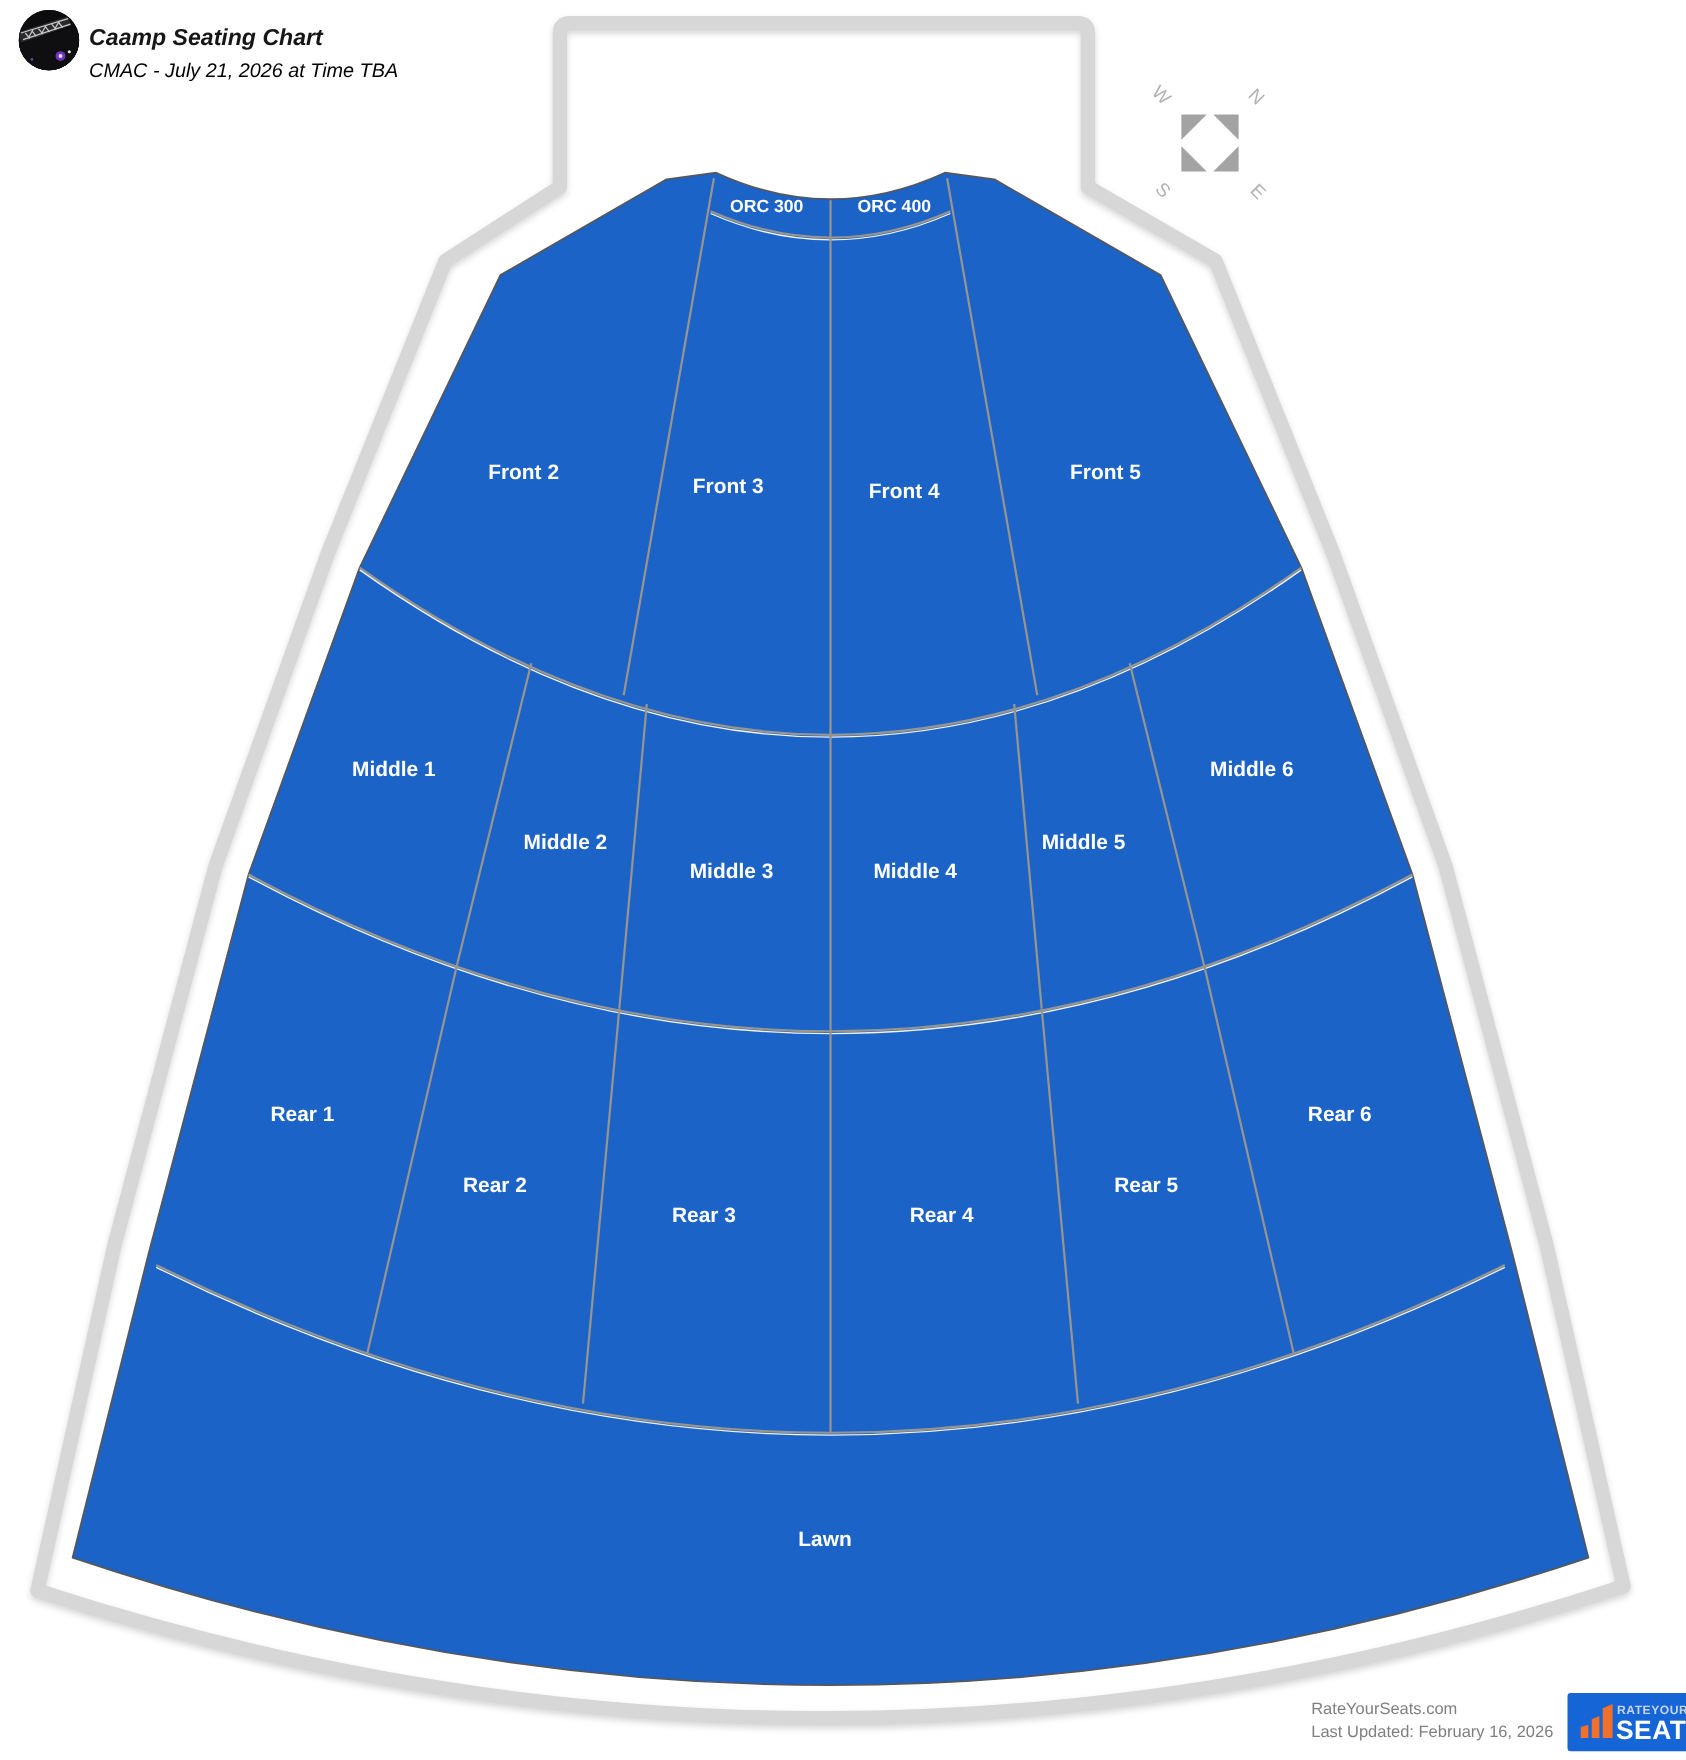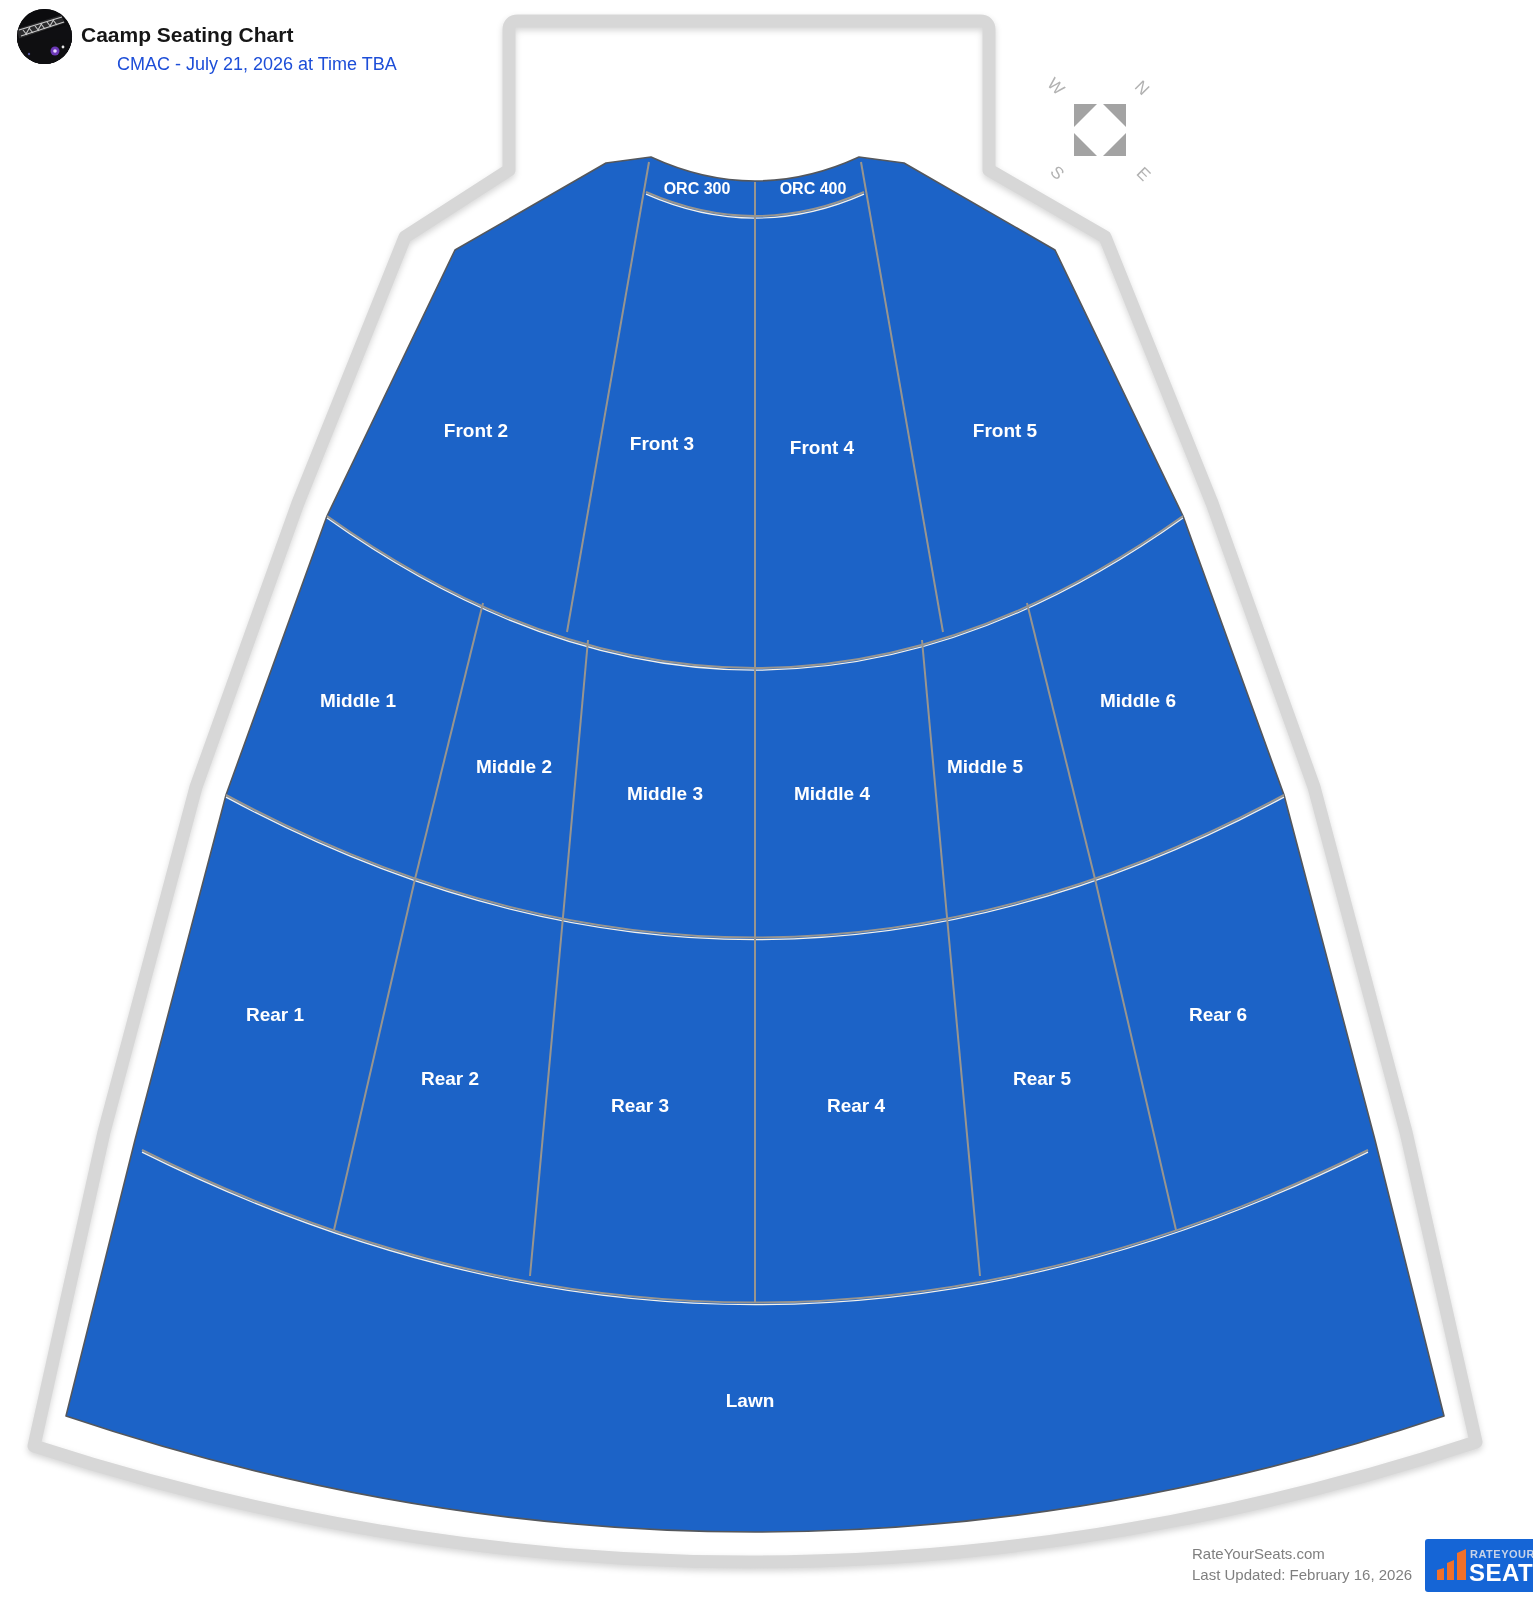--- a/index.html
+++ b/index.html
@@ -15,25 +15,25 @@
     --logo-blue:#1565d6;
     --logo-orange:#f1702a;
   }
   html,body{margin:0;padding:0;background:#ffffff;}
   body{width:1533px;height:1600px;position:relative;overflow:hidden;
        font-family:"Liberation Sans", sans-serif;}
 
   .page{position:absolute;inset:0;}
 
   
-  .hdr{position:absolute;left:0;top:0;width:600px;height:90px;}
+  .hdr{position:absolute;left:0;top:0;width:600px;height:90px;font-style:italic;}
   .avatar{position:absolute;left:17px;top:9px;width:55px;height:55px;border-radius:50%;
           overflow:hidden;background:#0d0d0f;}
   .hdr-title{position:absolute;left:81px;top:23px;font-size:21px;font-weight:bold;color:#161616;white-space:nowrap;}
-  .hdr-sub{position:absolute;left:81px;top:54px;font-size:18px;color:#1d4ed8;white-space:nowrap;margin-left:36px;}
+  .hdr-sub{position:absolute;left:81px;top:54px;font-size:18px;color:#000000;white-space:nowrap;}
 
   
   svg.map{position:absolute;left:0;top:0;}
   .bowl{fill:var(--section-fill);stroke:var(--section-edge);stroke-width:1.6;stroke-linejoin:round;}
   .venue-outline{fill:none;stroke:var(--outline);stroke-width:13;stroke-linejoin:round;stroke-linecap:round;
                  filter:drop-shadow(0 3px 3px rgba(0,0,0,0.16));}
   .divider{fill:none;stroke:var(--line);stroke-width:2;}
   .divider-hi{fill:none;stroke:var(--line-light);stroke-width:1.2;}
   text.seclabel{fill:var(--label);font-weight:bold;text-anchor:middle;cursor:pointer;}
   .compass-letter{fill:var(--compass);font-size:17px;text-anchor:middle;}

